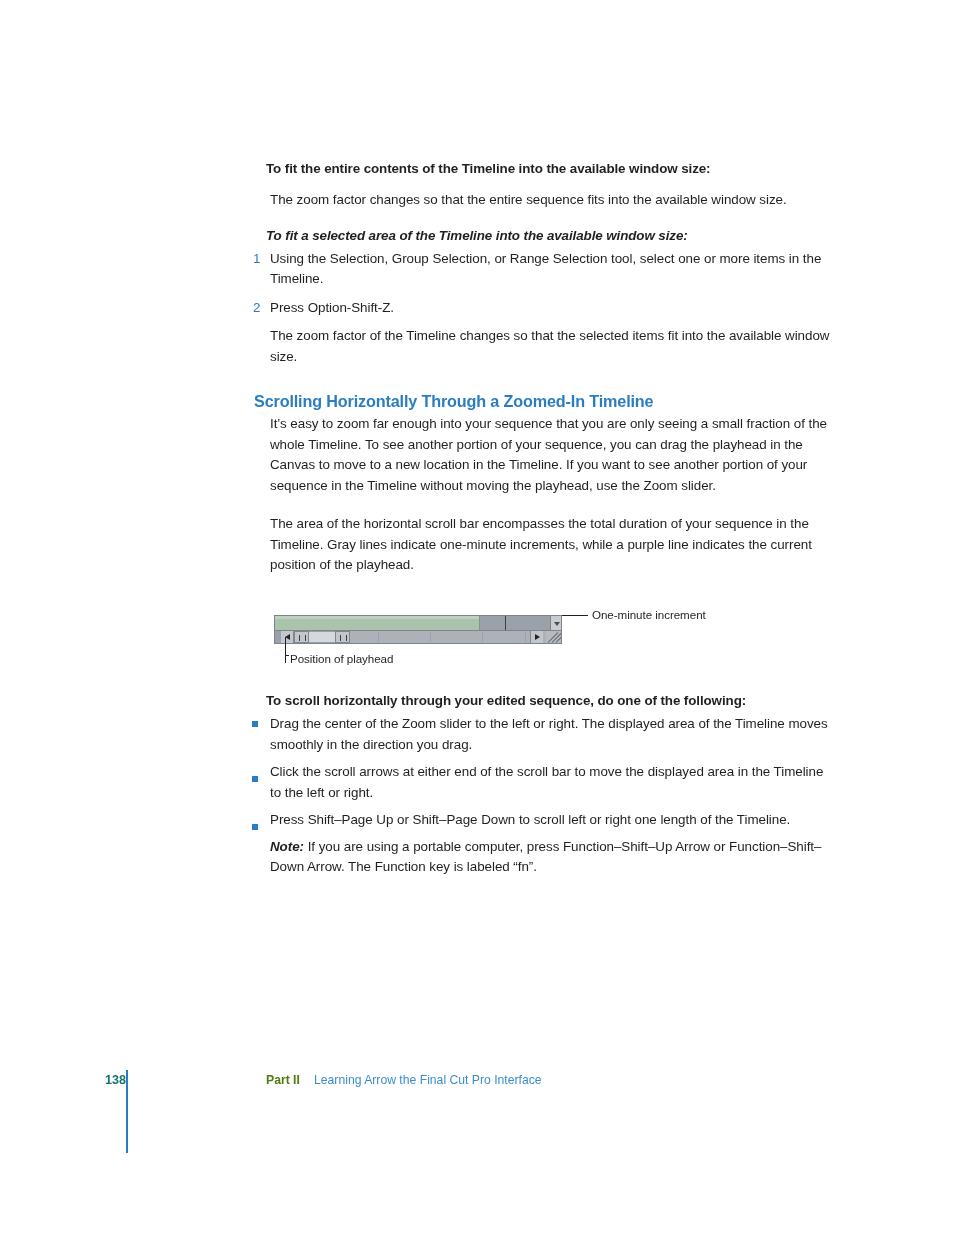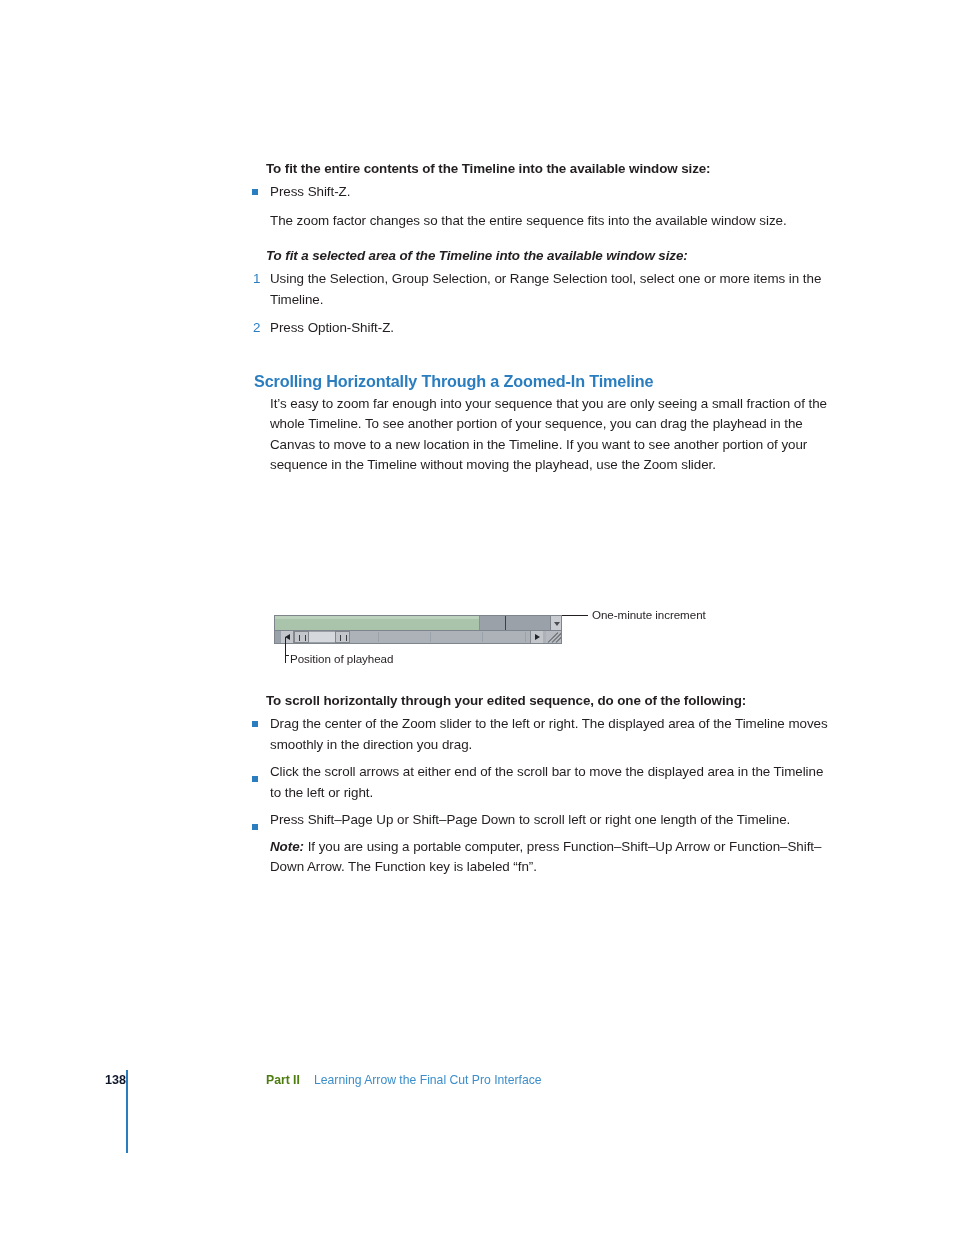--- a/index.html
+++ b/index.html
@@ -301,21 +301,21 @@
     height: 100px;
   }
   .folio {
     position: absolute;
     left: 96px;
     top: 13px;
     width: 30px;
     text-align: right;
     font-size: 12.6px;
     font-weight: bold;
-    color: #0f172a;
+    color: #0f766e;
   }
   .rule {
     position: absolute;
     left: 126px;
     top: 10px;
     width: 2px;
     height: 83px;
     background: #2a7ec0;
   }
   .part-label {
@@ -336,24 +336,20 @@
 </style>
 </head>
 <body>
 
 <div class="page">
 
   <div class="content">
 
     <div class="proc-head">To fit the entire contents of the Timeline into the available window size:</div>
 
-    <div class="row">
-      <span class="bullet-sq"></span>
-      <span>Press Shift-Z.</span>
-    </div>
 
     <div class="block-gap-sm"></div>
 
     <div class="sub-para">The zoom factor changes so that the entire sequence fits into the available window size.</div>
 
     <div class="proc-head spacer-head">To fit a selected area of the Timeline into the available window size:</div>
 
     <div class="row">
       <span class="num">1</span>
       <span>Using the Selection, Group Selection, or Range Selection tool, select one or more items in the Timeline.</span>
@@ -361,27 +357,29 @@
 
     <div class="block-gap-sm"></div>
 
     <div class="row">
       <span class="num">2</span>
       <span>Press Option-Shift-Z.</span>
     </div>
 
     <div class="block-gap-sm"></div>
 
+    <div class="sub-para">The zoom factor of the Timeline changes so that the selected items fit into the available window size.</div>
 
     <h2 class="section">Scrolling Horizontally Through a Zoomed-In Timeline</h2>
 
     <div class="para">It’s easy to zoom far enough into your sequence that you are only seeing a small fraction of the whole Timeline. To see another portion of your sequence, you can drag the playhead in the Canvas to move to a new location in the Timeline. If you want to see another portion of your sequence in the Timeline without moving the playhead, use the Zoom slider.</div>
 
     <div class="block-gap-lg"></div>
 
+    <div class="para">The area of the horizontal scroll bar encompasses the total duration of your sequence in the Timeline. Gray lines indicate one-minute increments, while a purple line indicates the current position of the playhead.</div>
   </div>
 
   <div class="figure">
 
     <div class="widget">
 
       <div class="track-top">
         <div class="green"></div>
         <div class="minute-line ml1"></div>
         <div class="tiny-btn">

